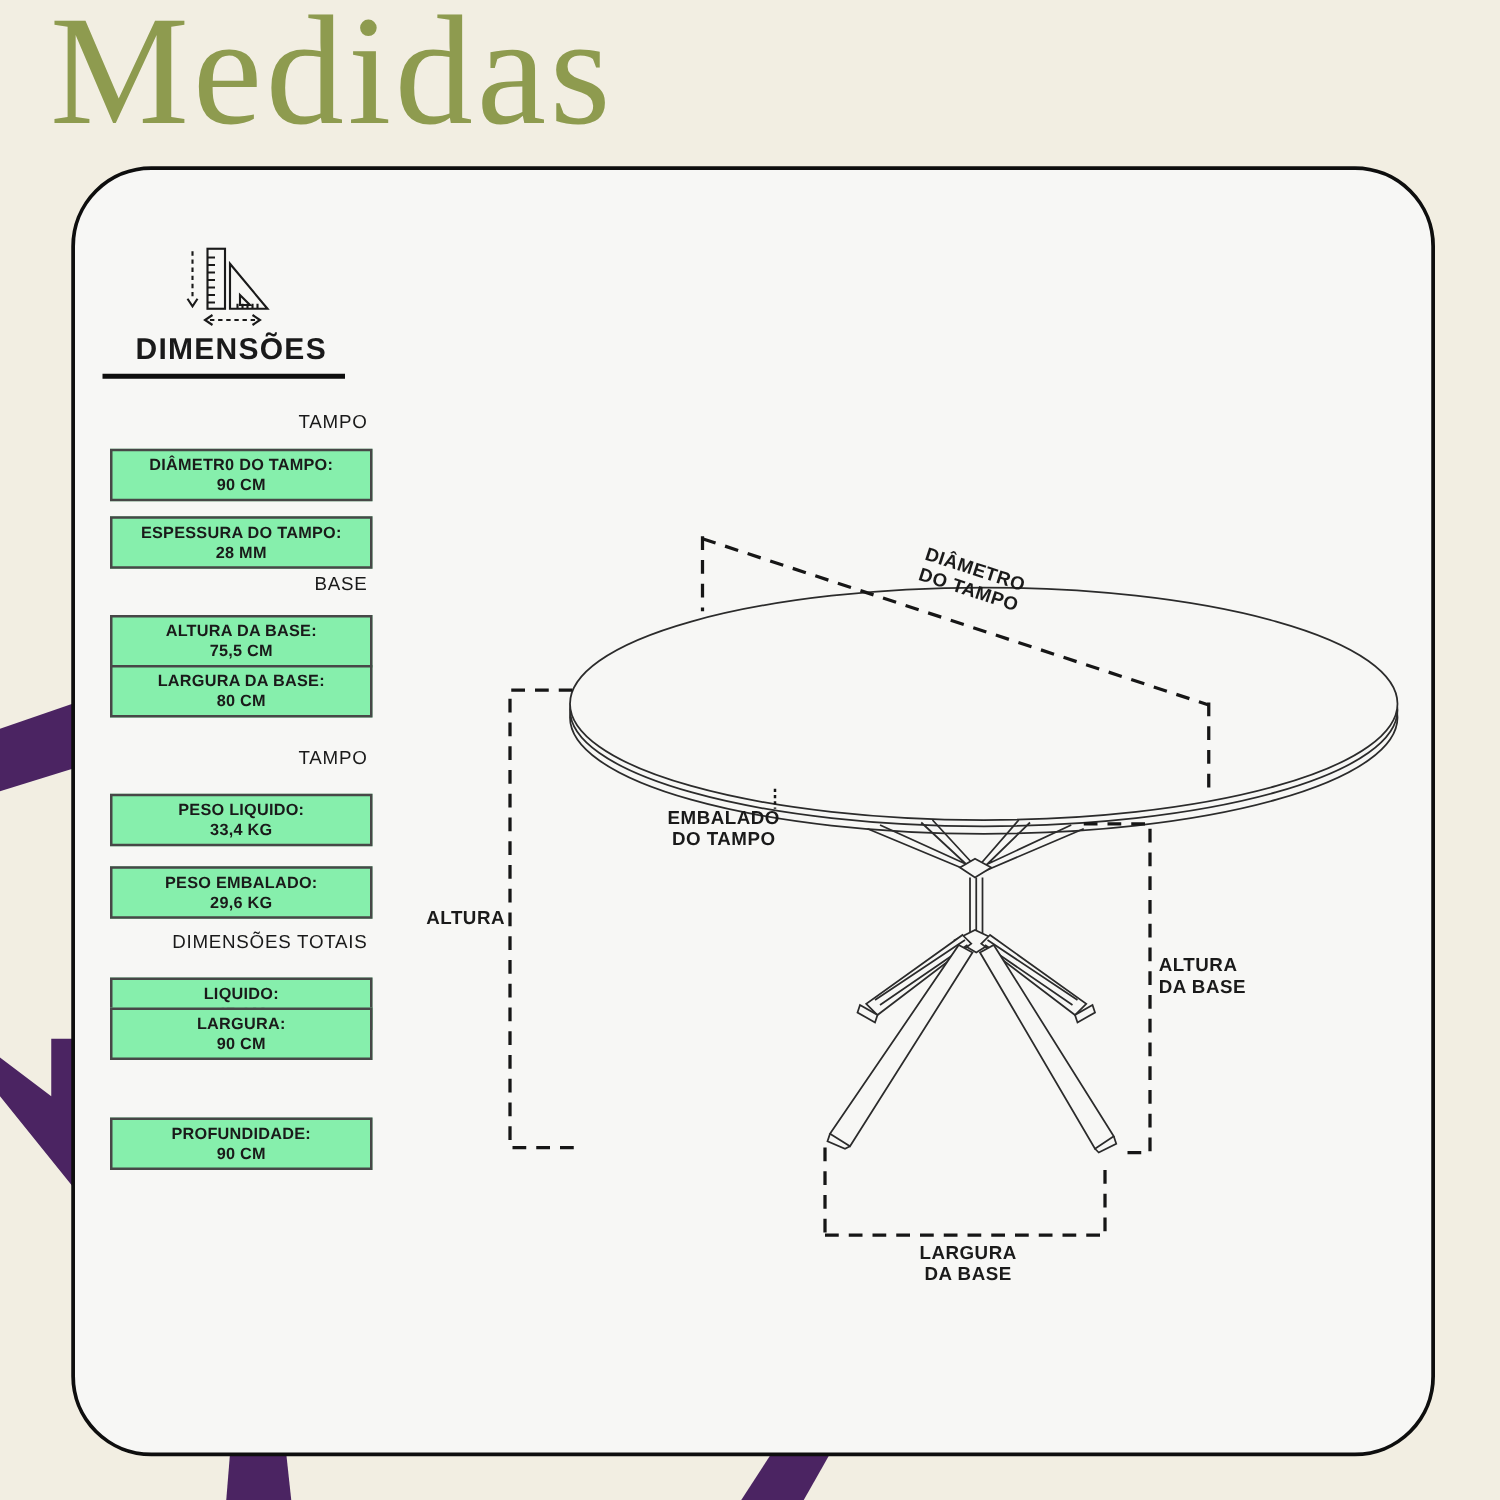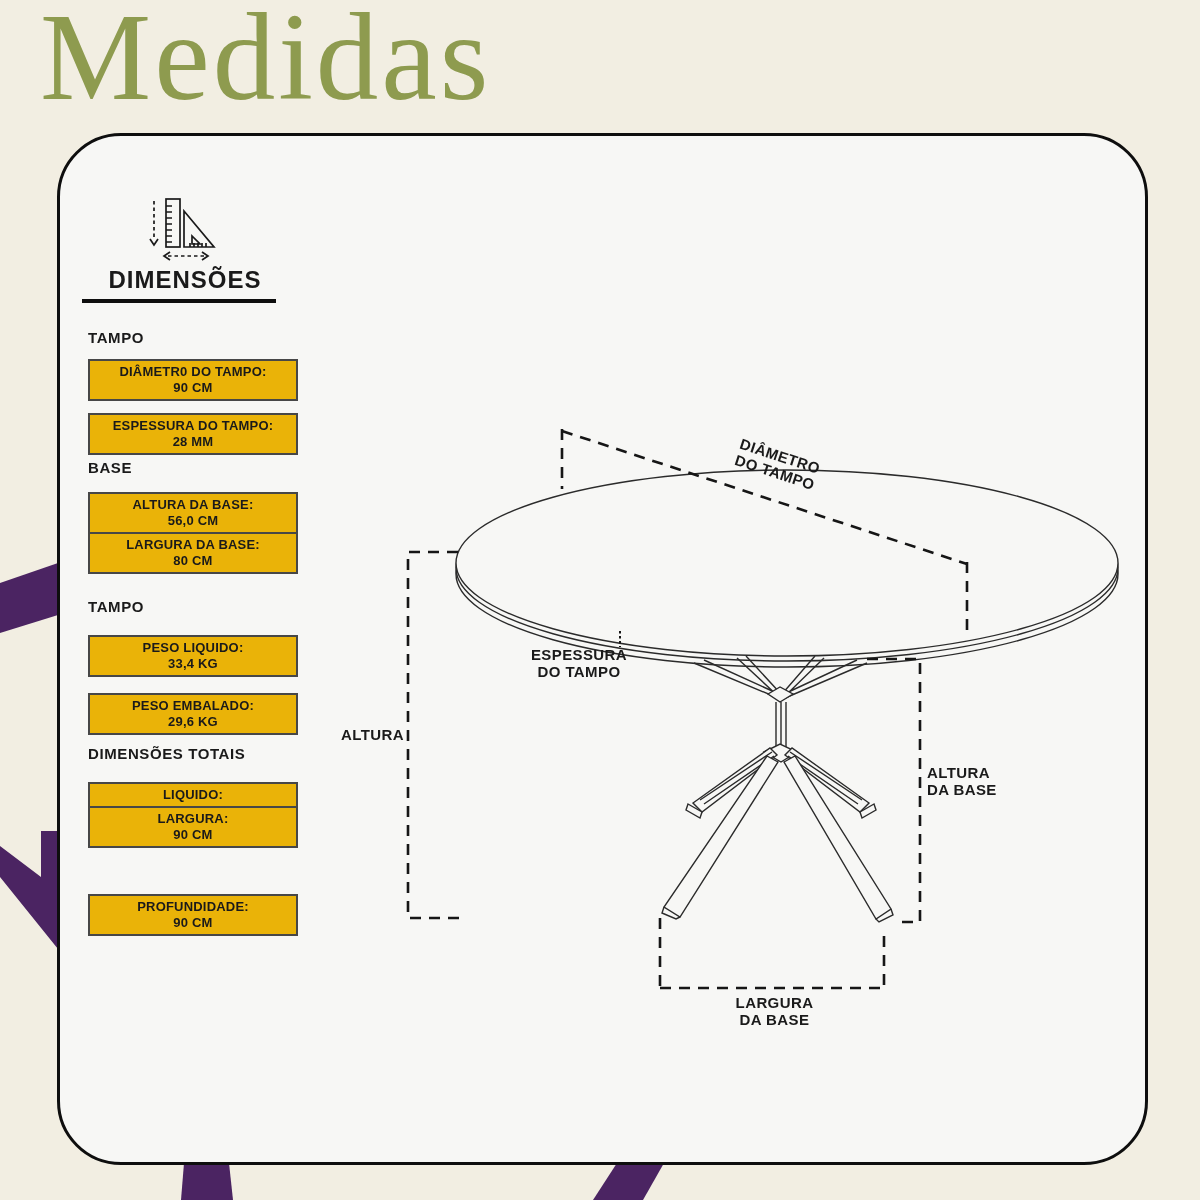--- a/index.html
+++ b/index.html
@@ -29,25 +29,25 @@
   .panel-heading{
     position:absolute;left:82px;top:266px;width:206px;z-index:3;
     text-align:center;font-size:24px;font-weight:bold;letter-spacing:1px;
   }
   .panel-underline{
     position:absolute;left:82px;top:299px;width:194px;height:4px;
     background:#0e0e0e;z-index:3;
   }
   .sec-title{
     position:absolute;left:88px;width:206px;z-index:3;
-    text-align:left;font-size:15px;font-weight:bold;letter-spacing:.6px;
+    text-align:right;font-size:15px;font-weight:normal;letter-spacing:.6px;
   }
   .spec-box{
     position:absolute;left:88px;width:206px;height:38px;z-index:3;
-    border:2px solid #474747;background:#eab308;
+    border:2px solid #474747;background:#86efac;
     display:flex;flex-direction:column;align-items:center;justify-content:center;
     text-align:center;
   }
   .spec-label,.spec-value{font-size:13px;font-weight:bold;line-height:16px;letter-spacing:.2px;}
   
   .diagram-svg{position:absolute;left:0;top:0;z-index:3;pointer-events:none;}
   .dlabel{
     position:absolute;z-index:4;font-size:15px;font-weight:bold;
     letter-spacing:.4px;line-height:17px;
   }
@@ -93,21 +93,21 @@
   <div class="spec-value">90 CM</div>
 </div>
 <div class="spec-box" style="top:413px">
   <div class="spec-label">ESPESSURA DO TAMPO:</div>
   <div class="spec-value">28 MM</div>
 </div>
 
 <div class="sec-title" style="top:459px">BASE</div>
 <div class="spec-box" style="top:492px">
   <div class="spec-label">ALTURA DA BASE:</div>
-  <div class="spec-value">56,0 CM</div>
+  <div class="spec-value">75,5 CM</div>
 </div>
 <div class="spec-box" style="top:532px">
   <div class="spec-label">LARGURA DA BASE:</div>
   <div class="spec-value">80 CM</div>
 </div>
 
 <div class="sec-title" style="top:598px">TAMPO</div>
 <div class="spec-box" style="top:635px">
   <div class="spec-label">PESO LIQUIDO:</div>
   <div class="spec-value">33,4 KG</div>
@@ -168,21 +168,21 @@
     <path d="M660,918 V988 M884,936 V988 M660,988 H884"></path>
   </g>
   <path d="M620,631 V647" stroke="#161616" stroke-width="2" stroke-dasharray="2.5 2.5" fill="none"></path>
 </svg>
 
 <div class="dlabel center rot" style="left:705px;top:447px;width:145px">
   <div>DIÂMETRO</div>
   <div>DO TAMPO</div>
 </div>
 <div class="dlabel center" style="left:518px;top:646px;width:122px">
-  <div>ESPESSURA</div>
+  <div>EMBALADO</div>
   <div>DO TAMPO</div>
 </div>
 <div class="dlabel right" style="left:320px;top:726px;width:84px">
   <div>ALTURA</div>
 </div>
 <div class="dlabel" style="left:927px;top:764px;width:80px">
   <div>ALTURA</div>
   <div>DA BASE</div>
 </div>
 <div class="dlabel center" style="left:702px;top:994px;width:145px">

